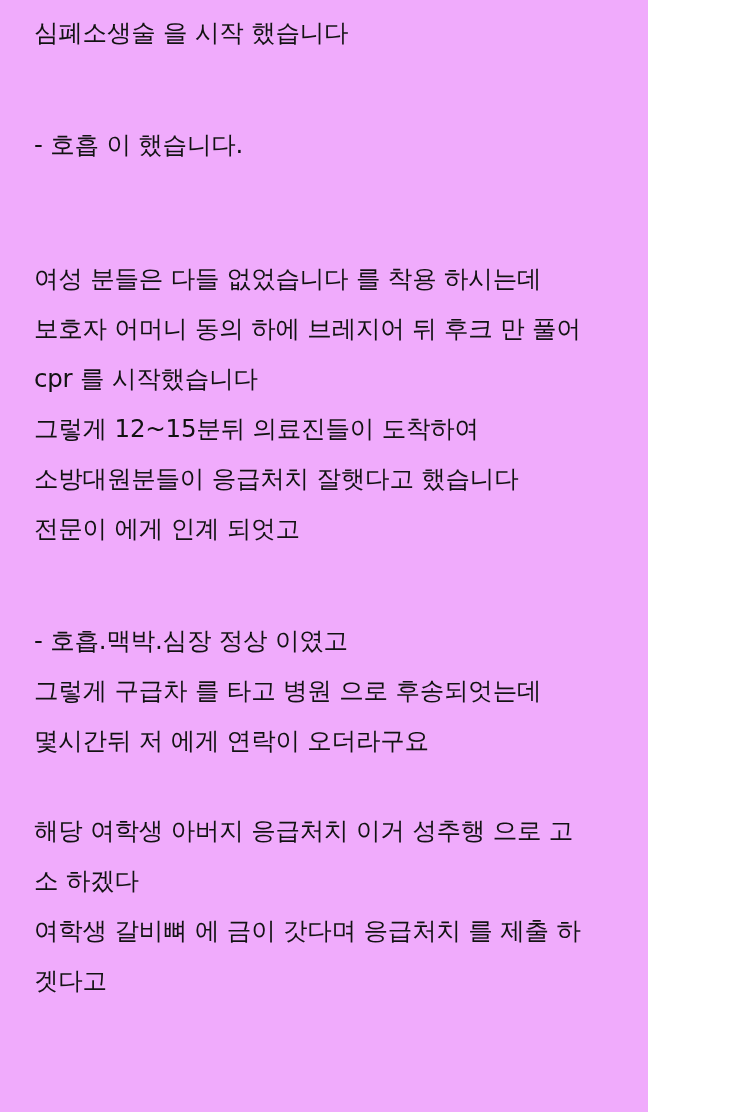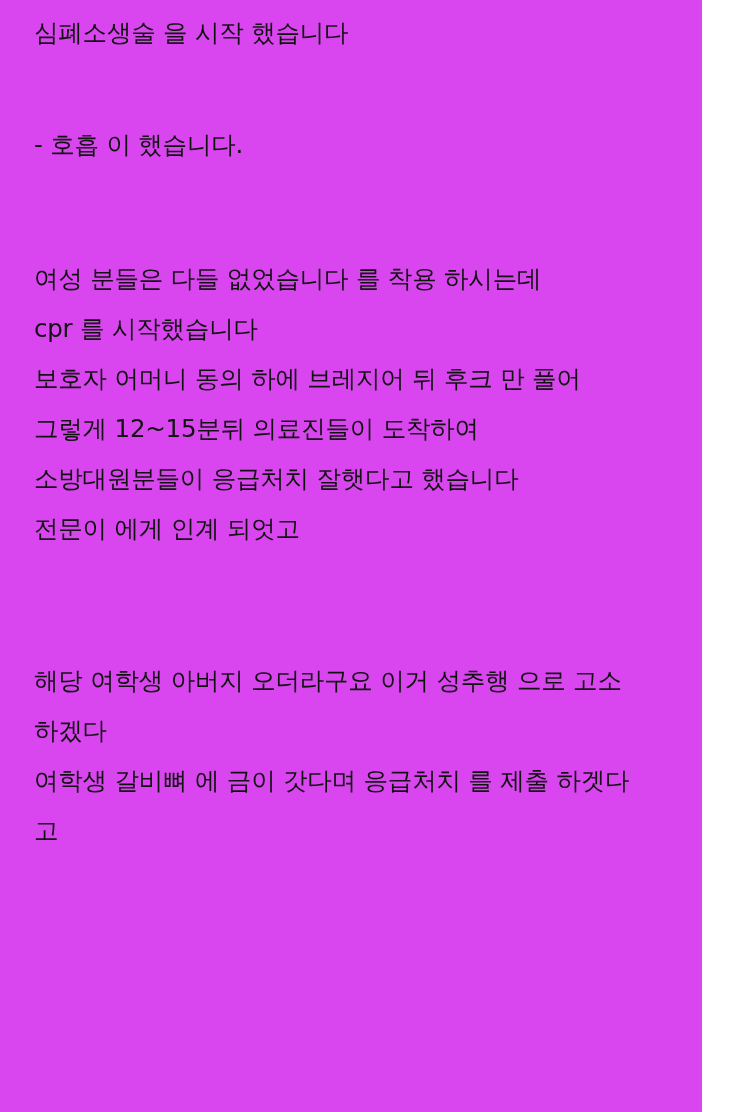--- a/index.html
+++ b/index.html
@@ -7,25 +7,25 @@
     padding: 0;
     background: #ffffff;
   }
   body {
     width: 750px;
     min-height: 1112px;
     font-family: "DejaVu Sans", "Liberation Sans", sans-serif;
     color: #121212;
   }
   .page {
-    width: 702px;
+    width: 648px;
     min-height: 1112px;
     box-sizing: border-box;
     padding: 8px 54px 0 34px;
-    background: #d946ef;
+    background: #f0abfc;
   }
   .block {
     margin: 0;
   }
   .line {
     font-size: 24.5px;
     line-height: 50px;
     letter-spacing: -0.2px;
     white-space: pre-wrap;
     word-break: break-word;
@@ -45,28 +45,33 @@
   </div>
   <div class="spacer-md"></div>
 
   <div class="block">
     <div class="line">- 호흡 이 했습니다.</div>
   </div>
   <div class="spacer-lg"></div>
 
   <div class="block">
     <div class="line">여성 분들은 다들 없었습니다 를 착용 하시는데</div>
+    <div class="line">보호자 어머니 동의 하에 브레지어 뒤 후크 만 풀어</div>
     <div class="line">cpr 를 시작했습니다</div>
-    <div class="line">보호자 어머니 동의 하에 브레지어 뒤 후크 만 풀어</div>
     <div class="line">그렇게 12~15분뒤 의료진들이 도착하여</div>
     <div class="line">소방대원분들이 응급처치 잘햇다고 했습니다</div>
     <div class="line">전문이 에게 인계 되엇고</div>
   </div>
   <div class="spacer-md"></div>
 
+  <div class="block">
+    <div class="line">- 호흡.맥박.심장 정상 이였고</div>
+    <div class="line">그렇게 구급차 를 타고 병원 으로 후송되엇는데</div>
+    <div class="line">몇시간뒤 저 에게 연락이 오더라구요</div>
+  </div>
   <div class="spacer-sm"></div>
 
   <div class="block">
-    <div class="line">해당 여학생 아버지 오더라구요 이거 성추행 으로 고소 하겠다</div>
+    <div class="line">해당 여학생 아버지 응급처치 이거 성추행 으로 고소 하겠다</div>
     <div class="line">여학생 갈비뼈 에 금이 갓다며 응급처치 를 제출 하겟다고</div>
   </div>
 
 </div>
 
 </body></html>

